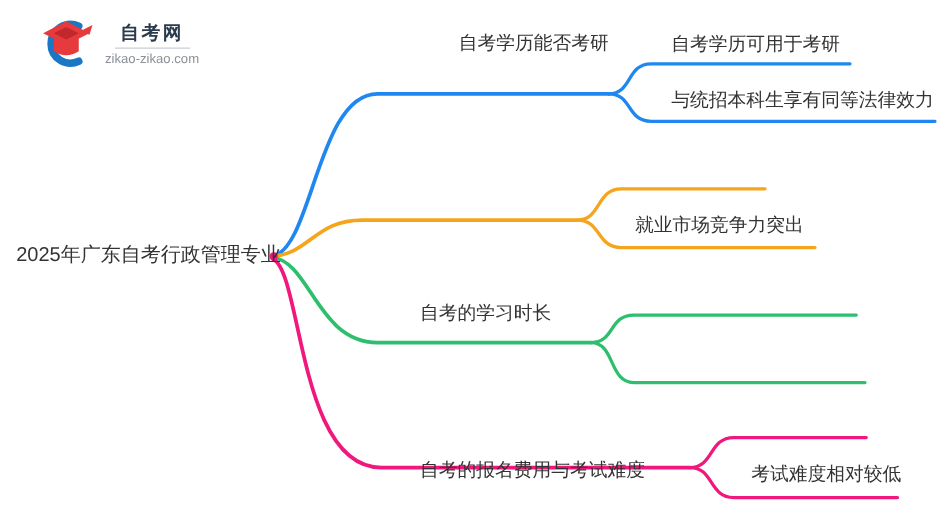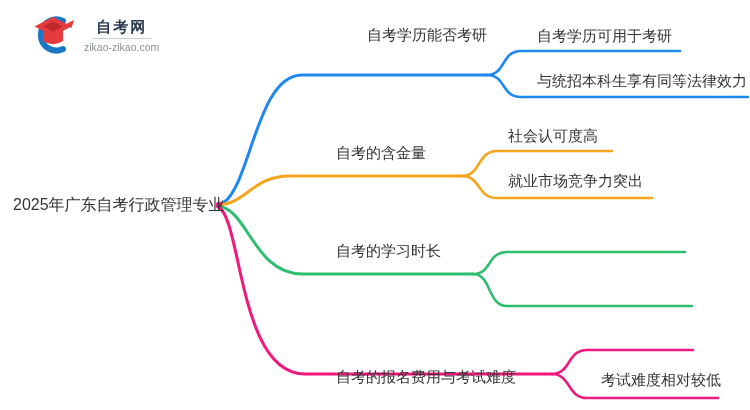--- a/index.html
+++ b/index.html
@@ -79,22 +79,20 @@
       <div class="domain">zikao-zikao.com</div>
     </div>
   </div>
 
   <div class="node root-node" id="n-root">2025年广东自考行政管理专业</div>
 
   <div class="node" id="n-b1">自考学历能否考研</div>
   <div class="node" id="n-b1c1">自考学历可用于考研</div>
   <div class="node" id="n-b1c2">与统招本科生享有同等法律效力</div>
 
-  <div class="node" id="n-b2">自考的含金量</div>
-  <div class="node" id="n-b2c1">社会认可度高</div>
   <div class="node" id="n-b2c2">就业市场竞争力突出</div>
 
   <div class="node" id="n-b3">自考的学习时长</div>
 
   <div class="node" id="n-b4">自考的报名费用与考试难度</div>
   <div class="node" id="n-b4c2">考试难度相对较低</div>
 
 </div>
 
 </body></html>

